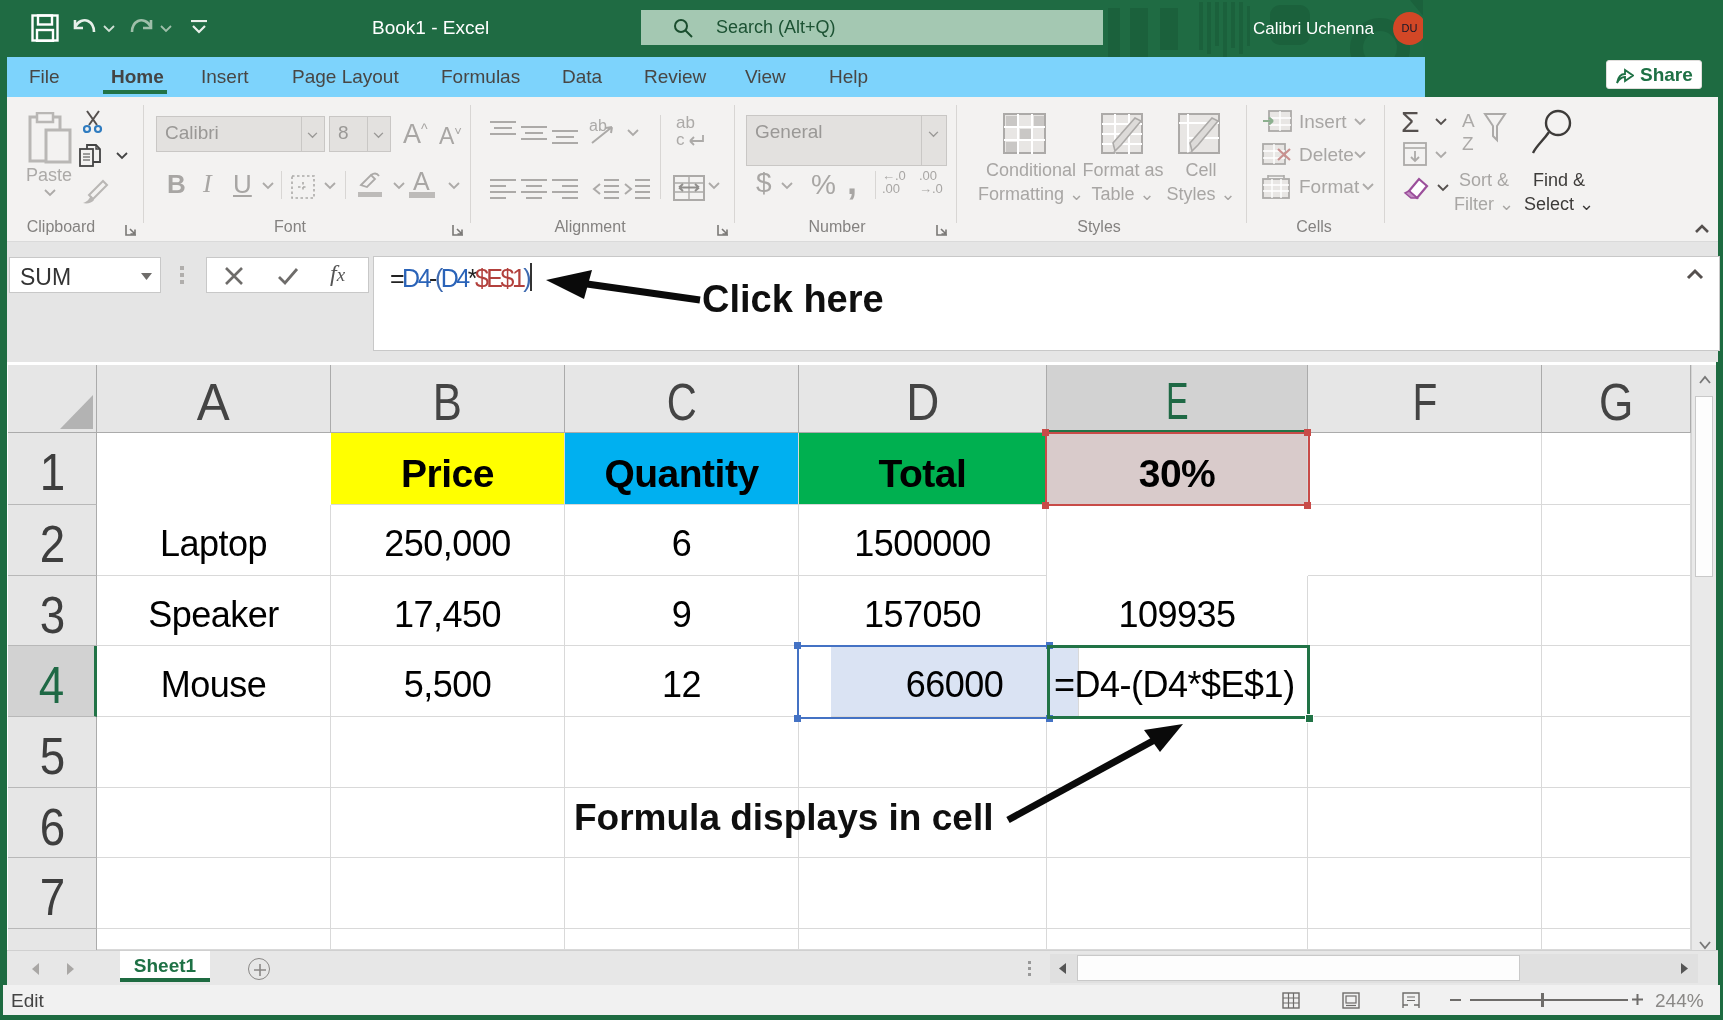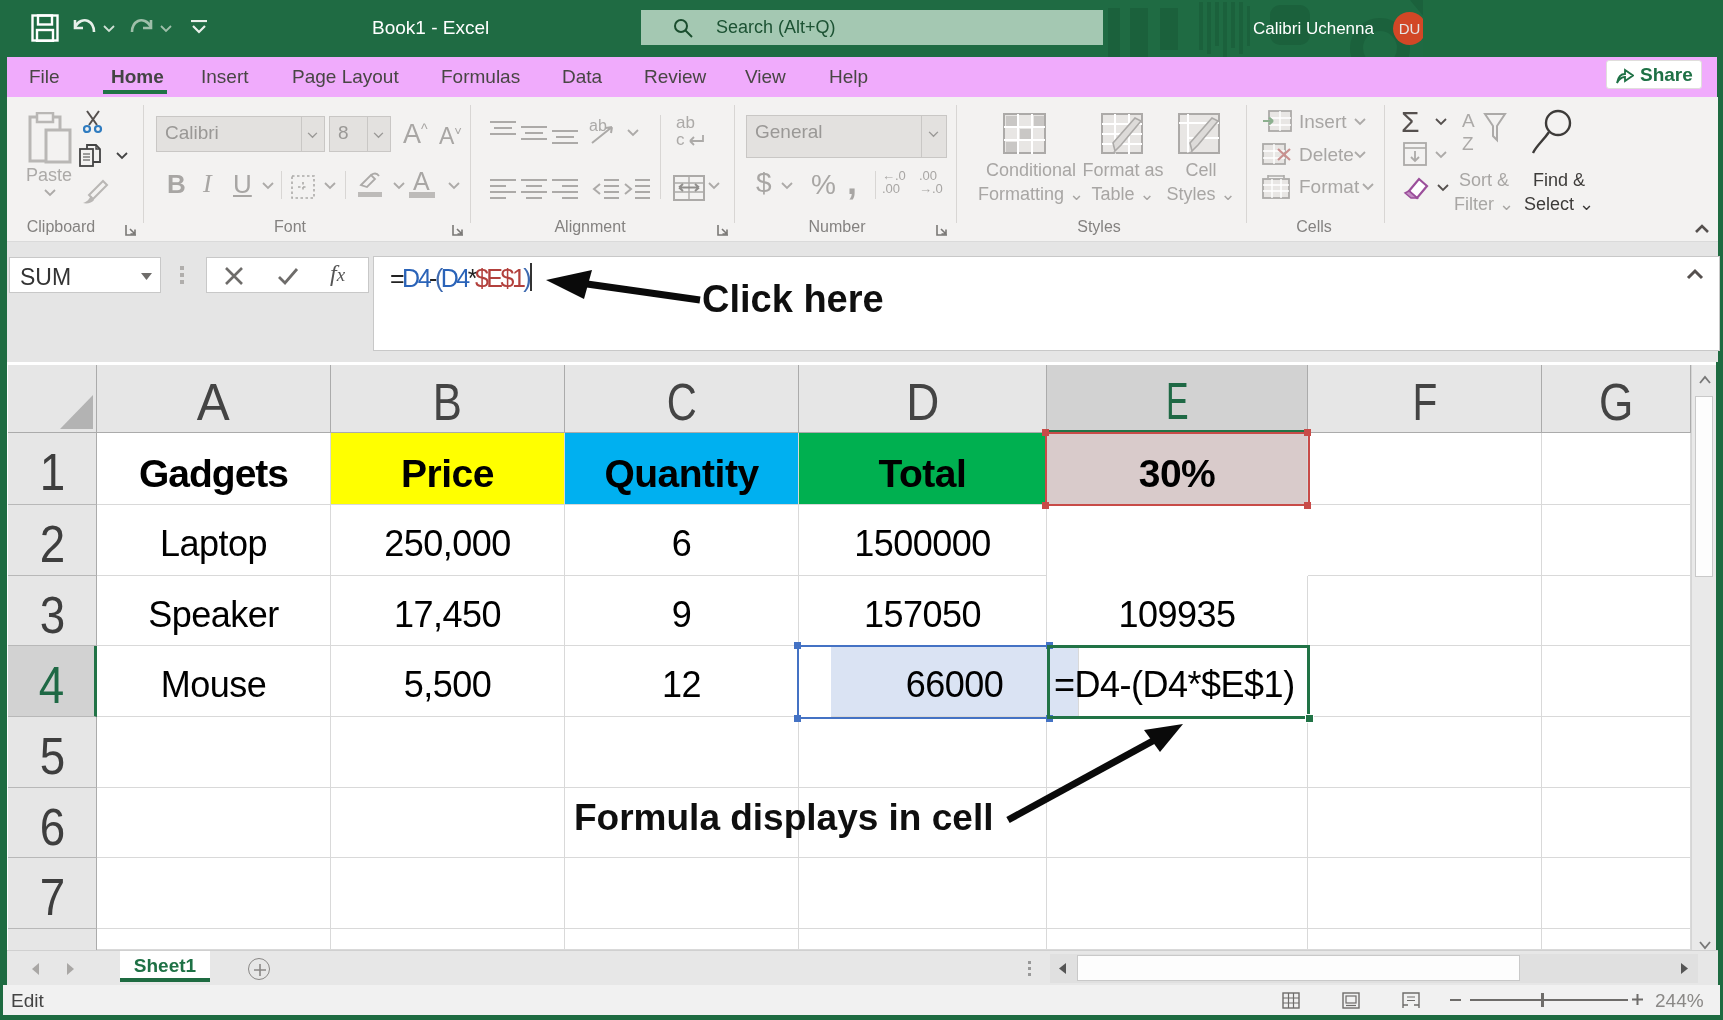--- a/index.html
+++ b/index.html
@@ -4,21 +4,21 @@
 <style>
 * { margin:0; padding:0; box-sizing:border-box; }
 html,body { width:1723px; height:1020px; overflow:hidden; }
 body { font-family:"Liberation Sans", sans-serif; position:relative; background:#1E6B41; }
 .abs { position:absolute; }
 
 #titlebar { position:absolute; left:0; top:0; width:1423px; height:57px; background:#1F6B43; overflow:hidden; }
 #titlebar .deco { position:absolute; }
 .ttxt { position:absolute; color:#fff; font-size:20px; }
 
-#tabrow { position:absolute; left:7px; top:57px; width:1710px; height:40px; background:#f0abfc; }
+#tabrow { position:absolute; left:7px; top:57px; width:1418px; height:40px; background:#7dd3fc; }
 .mtab { position:absolute; top:9px; font-size:19px; color:#484644; }
 
 #ribbon { position:absolute; left:7px; top:97px; width:1711px; height:145px; background:#F3F2F1; border-bottom:1px solid #DADADA; }
 .gsep { position:absolute; top:8px; height:118px; width:1px; background:#D8D6D4; }
 .glabel { position:absolute; top:121px; font-size:16px; color:#848280; width:200px; text-align:center; }
 .launch { position:absolute; top:122px; width:14px; height:14px; }
 .dis { color:#A8A6A4; }
 .combo { position:absolute; background:#E3E1DF; border:1px solid #C9C7C5; color:#9A9896; font-size:19px; }
 
 #fxbar { position:absolute; left:7px; top:242px; width:1711px; height:120px; background:#E5E5E5; }
@@ -94,21 +94,21 @@
   <div class="ttxt" style="left:372px;top:17px;font-size:19px;">Book1&nbsp;-&nbsp;Excel</div>
 
   <div class="deco" style="left:641px;top:10px;width:462px;height:35px;background:#A4C8B2;"></div>
   <svg class="deco" style="left:672px;top:17px;" width="22" height="22" viewBox="0 0 22 22">
     <circle cx="9" cy="9" r="6" fill="none" stroke="#1A4D2E" stroke-width="2"></circle>
     <path d="M13.5 13.5 L20 20" stroke="#1A4D2E" stroke-width="2"></path>
   </svg>
   <div class="ttxt" style="left:716px;top:17px;font-size:18px;color:#1C5233;">Search (Alt+Q)</div>
 
   <div class="ttxt" style="left:1253px;top:19px;font-size:17px;">Calibri Uchenna</div>
-  <div class="deco" style="left:1393px;top:12px;width:33px;height:33px;border-radius:50%;background:#D24726;color:#e5e5e5;font-size:15px;text-align:center;line-height:33px;">DU</div>
+  <div class="deco" style="left:1393px;top:12px;width:33px;height:33px;border-radius:50%;background:#D24726;color:#0f172a;font-size:11px;text-align:center;line-height:33px;">DU</div>
   <svg class="deco" style="left:1467px;top:20px;" width="22" height="19" viewBox="0 0 22 19">
     <rect x="1" y="1" width="20" height="17" fill="none" stroke="#fff" stroke-width="1.8"></rect>
     <rect x="1" y="1" width="20" height="4.5" fill="#fff"></rect>
     <path d="M11 16 L11 9 M7.8 11.5 L11 8.3 L14.2 11.5" fill="none" stroke="#fff" stroke-width="1.8"></path>
   </svg>
   <div class="deco" style="left:1541px;top:26.5px;width:16px;height:2.4px;background:#fff;"></div>
   <div class="deco" style="left:1610px;top:21px;width:14px;height:14px;border:2px solid #fff;"></div>
   <svg class="deco" style="left:1679px;top:20px;" width="17" height="17" viewBox="0 0 17 17">
     <path d="M1.5 1.5 L15.5 15.5 M15.5 1.5 L1.5 15.5" stroke="#fff" stroke-width="2"></path>
   </svg>
@@ -257,21 +257,21 @@
   <svg class="abs" style="left:701px;top:85px;" width="12" height="8" viewBox="0 0 12 8">
       <path d="M1 1 L6 6 L11 1" fill="none" stroke="#ACAAA8" stroke-width="1.8"></path>
     </svg>
   <div class="glabel" style="left:483px;">Alignment</div>
   <svg class="launch" style="left:709px;top:126px;" width="14" height="14" viewBox="0 0 14 14">
       <path d="M2 2 L2 12 L12 12" fill="none" stroke="#7A7876" stroke-width="1.6"></path>
       <path d="M6 6 L11 11 M11 6.5 L11 11 L6.5 11" fill="none" stroke="#7A7876" stroke-width="1.6"></path>
     </svg>
   <div class="gsep" style="left:727px;"></div>
 
-  <div class="combo" style="left:739px;top:18px;width:201px;height:43px;">
+  <div class="combo" style="left:739px;top:18px;width:201px;height:51px;">
     <span style="position:absolute;left:8px;top:5px;">General</span>
     <span style="position:absolute;right:24px;top:0;bottom:0;width:1px;background:#C9C7C5;"></span>
     <svg style="position:absolute;right:7px;top:15px;" width="11" height="7" viewBox="0 0 12 8">
         <path d="M1 1 L6 6 L11 1" fill="none" stroke="#9A9896" stroke-width="1.6"></path>
       </svg>
   </div>
   <div class="abs dis" style="left:749px;top:70px;font-size:28px;">$</div>
   <svg class="abs" style="left:774px;top:85px;" width="12" height="8" viewBox="0 0 12 8">
       <path d="M1 1 L6 6 L11 1" fill="none" stroke="#ACAAA8" stroke-width="1.8"></path>
     </svg>
@@ -435,21 +435,20 @@
 
   <div class="rowhdr r1"><span class="sqr">1</span></div>
   <div class="rowhdr r2"><span class="sqr">2</span></div>
   <div class="rowhdr r3"><span class="sqr">3</span></div>
   <div class="rowhdr r4" style="background:#D2D2D2;color:#1F6945;border-right:3px solid #217346;"><span class="sqr">4</span></div>
   <div class="rowhdr r5"><span class="sqr">5</span></div>
   <div class="rowhdr r6"><span class="sqr">6</span></div>
   <div class="rowhdr r7"><span class="sqr">7</span></div>
   <div class="rowhdr r8" style="border-bottom:none;"></div>
 
-  <div class="cell c-a r1 bold" style="font-size:39px;letter-spacing:-1px;">Gadgets</div>
   <div class="cell c-b r1 bold" style="font-size:39px;background:#FFFF00;">Price</div>
   <div class="cell c-c r1 bold" style="font-size:39px;background:#00B0F0;">Quantity</div>
   <div class="cell c-d r1 bold" style="font-size:39px;background:#00B050;">Total</div>
   <div class="cell c-e r1 bold" style="font-size:39px;background:#D9CBCB;">30%</div>
   <div class="cell c-f r1"></div>
   <div class="cell c-g r1"></div>
 
   <div class="cell c-a r2">Laptop</div>
   <div class="cell c-b r2">250,000</div>
   <div class="cell c-c r2">6</div>

